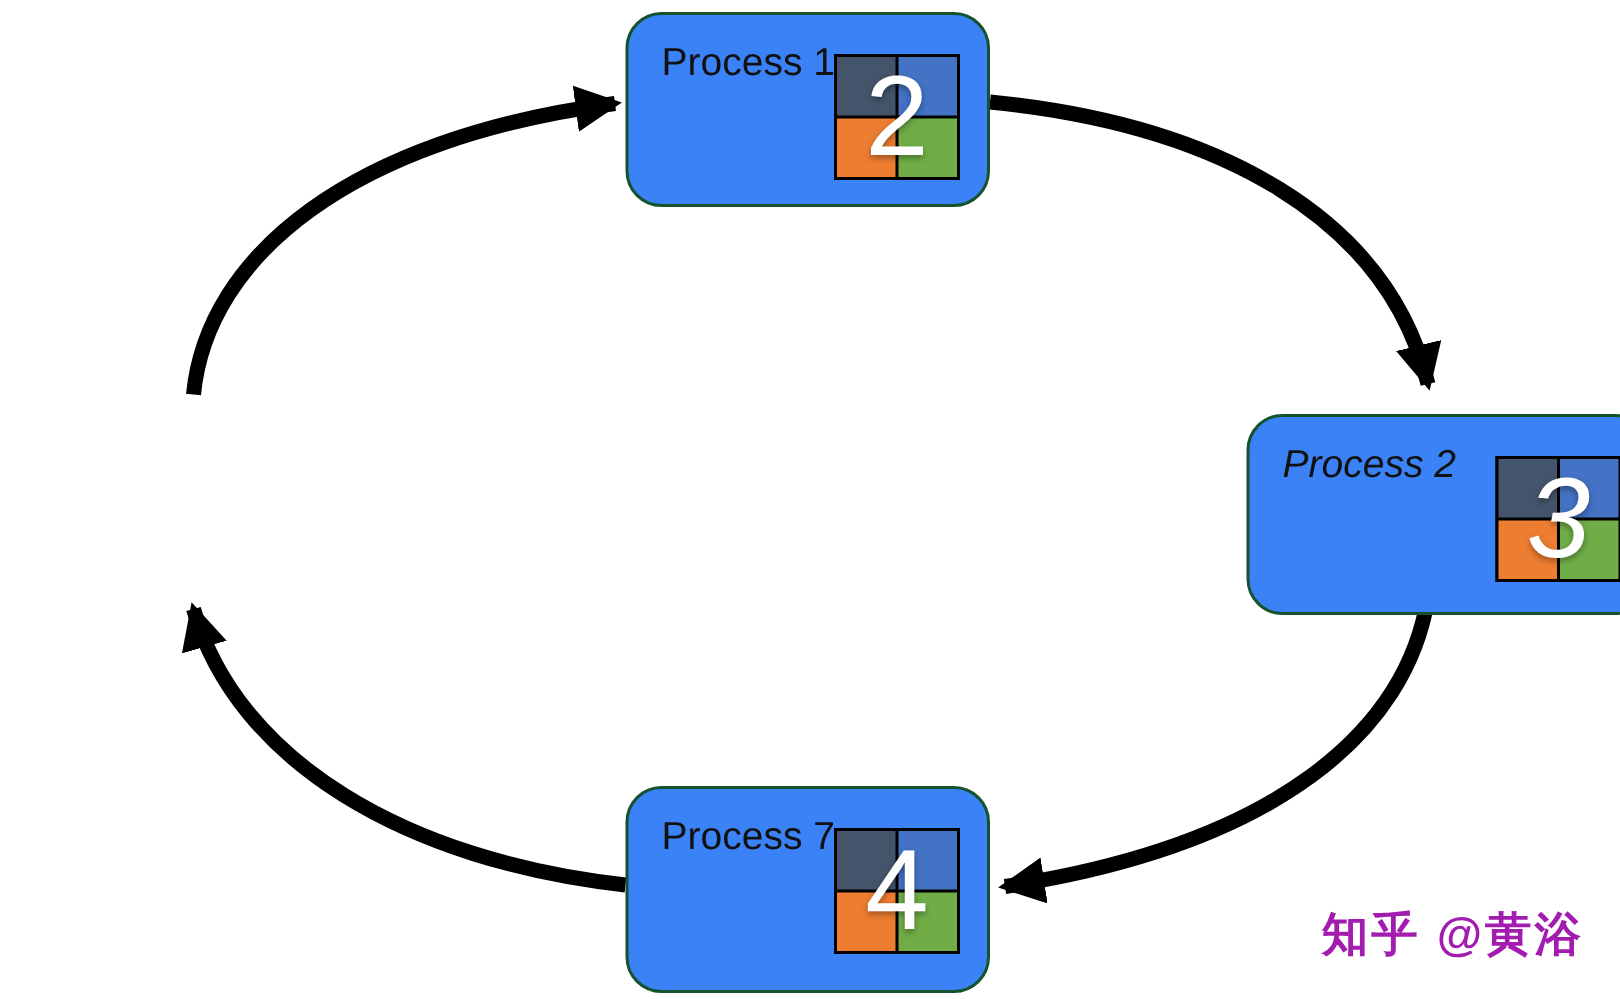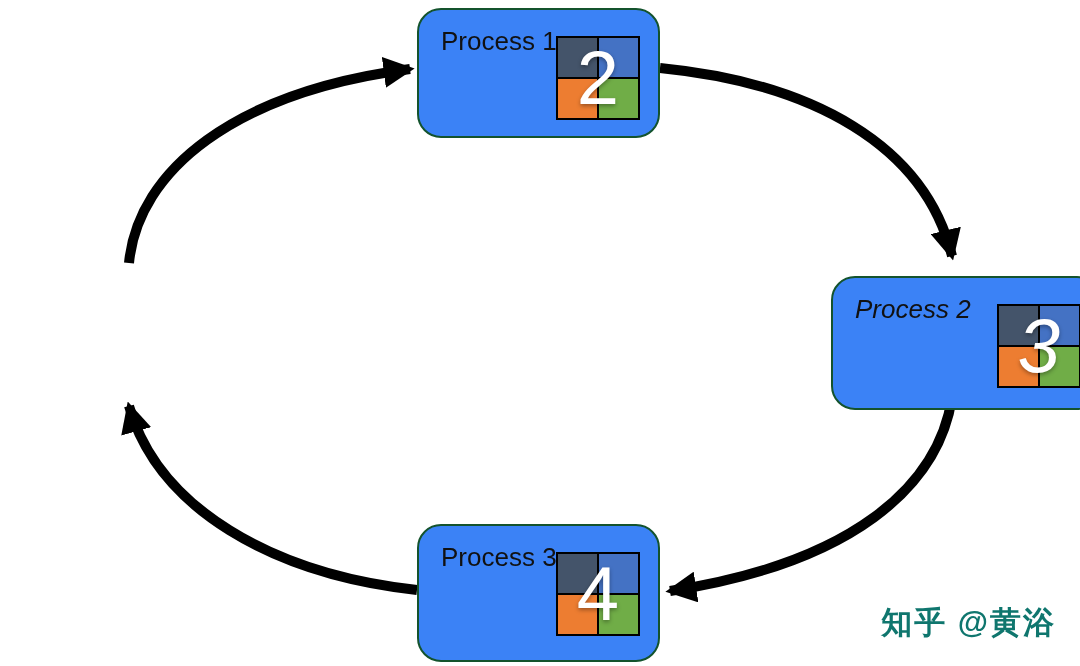--- a/index.html
+++ b/index.html
@@ -119,26 +119,26 @@
     <div class="quad-grid">
       <div class="quad-cell" style="background-color: rgb(68, 84, 106);"></div>
       <div class="quad-cell" style="background-color: rgb(68, 114, 196);"></div>
       <div class="quad-cell" style="background-color: rgb(237, 125, 49);"></div>
       <div class="quad-cell" style="background-color: rgb(112, 173, 71);"></div>
     </div>
     <span class="step-number">3</span>
   </div>
 
   <div class="process-box box-p3">
-    <span class="process-label">Process 3</span>
+    <span class="process-label">Process 7</span>
     <div class="quad-grid">
       <div class="quad-cell" style="background-color: rgb(68, 84, 106);"></div>
       <div class="quad-cell" style="background-color: rgb(68, 114, 196);"></div>
       <div class="quad-cell" style="background-color: rgb(237, 125, 49);"></div>
       <div class="quad-cell" style="background-color: rgb(112, 173, 71);"></div>
     </div>
     <span class="step-number">4</span>
   </div>
 
 
-  <div class="watermark" style="color: #0f766e;">知乎 @黄浴</div>
+  <div class="watermark" style="color: #a21caf;">知乎 @黄浴</div>
 
 </div>
 
 </body></html>

